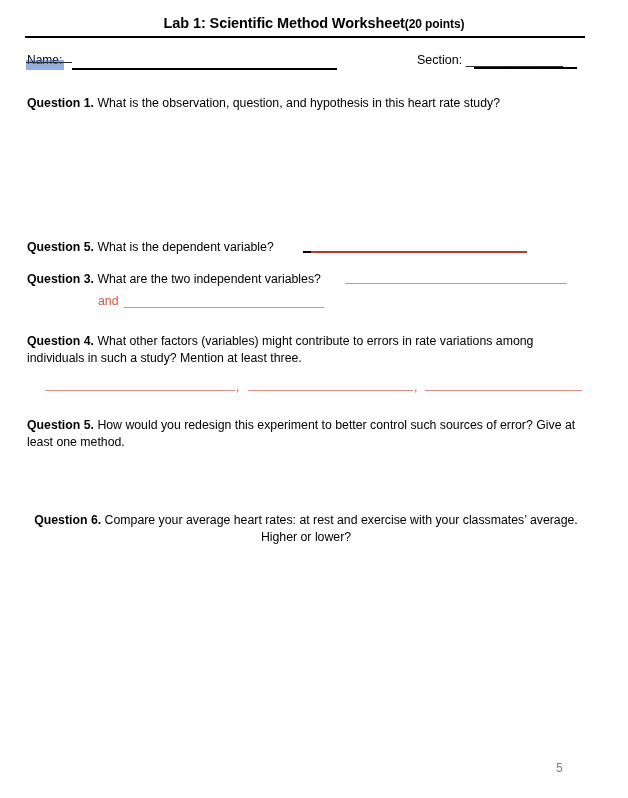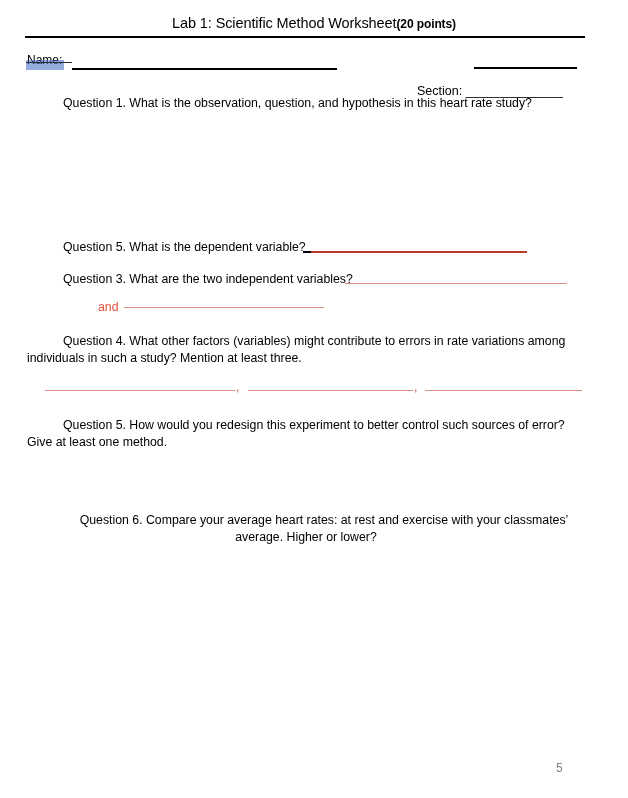--- a/index.html
+++ b/index.html
@@ -26,21 +26,21 @@
   .title-row {
     position: absolute;
     left: 0;
     top: 14px;
     width: 628px;
     text-align: center;
     white-space: nowrap;
   }
   .title-main {
     font-size: 14.5px;
-    font-weight: normal;
+    font-weight: bold;
     letter-spacing: -0.1px;
   }
   .title-points {
     font-size: 12px;
     font-weight: bold;
     letter-spacing: -0.1px;
   }
 
   .title-rule {
     position: absolute;
@@ -91,43 +91,41 @@
     height: 2px;
     background: #000000;
   }
 
   .section-label {
     position: absolute;
     left: 417px;
     top: 53px;
     font-size: 12.5px;
     white-space: nowrap;
-    margin-top: 31px;
   }
   .section-rule {
     position: absolute;
     left: 474px;
     top: 67px;
     width: 103px;
     height: 2px;
     background: #000000;
   }
 
   
   .q {
     position: absolute;
     left: 27px;
     width: 558px;
     font-size: 12.3px;
     line-height: 17px;
     color: #000000;
   }
   .q b {
-    font-weight: normal;
-    margin-left: 36px;
+    font-weight: bold;
   }
 
   .q1 { top: 95px; }
   .q2 { top: 239px; }
   .q3 { top: 271px; }
   .q4 { top: 333px; }
   .q5 { top: 417px; }
   .q6 { top: 512px; text-align: center; }
   .q7 { top: 624px; }
 
@@ -150,21 +148,21 @@
 
   
   .q2-stub { left: 303px; top: 251px; width: 8px; }
   .q2-line { left: 311px; top: 251px; width: 216px; }
 
   
   .q3-line { left: 345px; top: 283px; width: 222px; }
   .q3-and {
     position: absolute;
     left: 98px;
-    top: 300px;
+    top: 294px;
     font-size: 12.3px;
     color: #e0523a;
     white-space: nowrap;
   }
   .q3-line2 { left: 124px; top: 307px; width: 200px; }
 
   
   .q4-line1 { left: 45px; top: 390px; width: 190px; }
   .q4-line2 { left: 248px; top: 390px; width: 165px; }
   .q4-line3 { left: 425px; top: 390px; width: 157px; }

